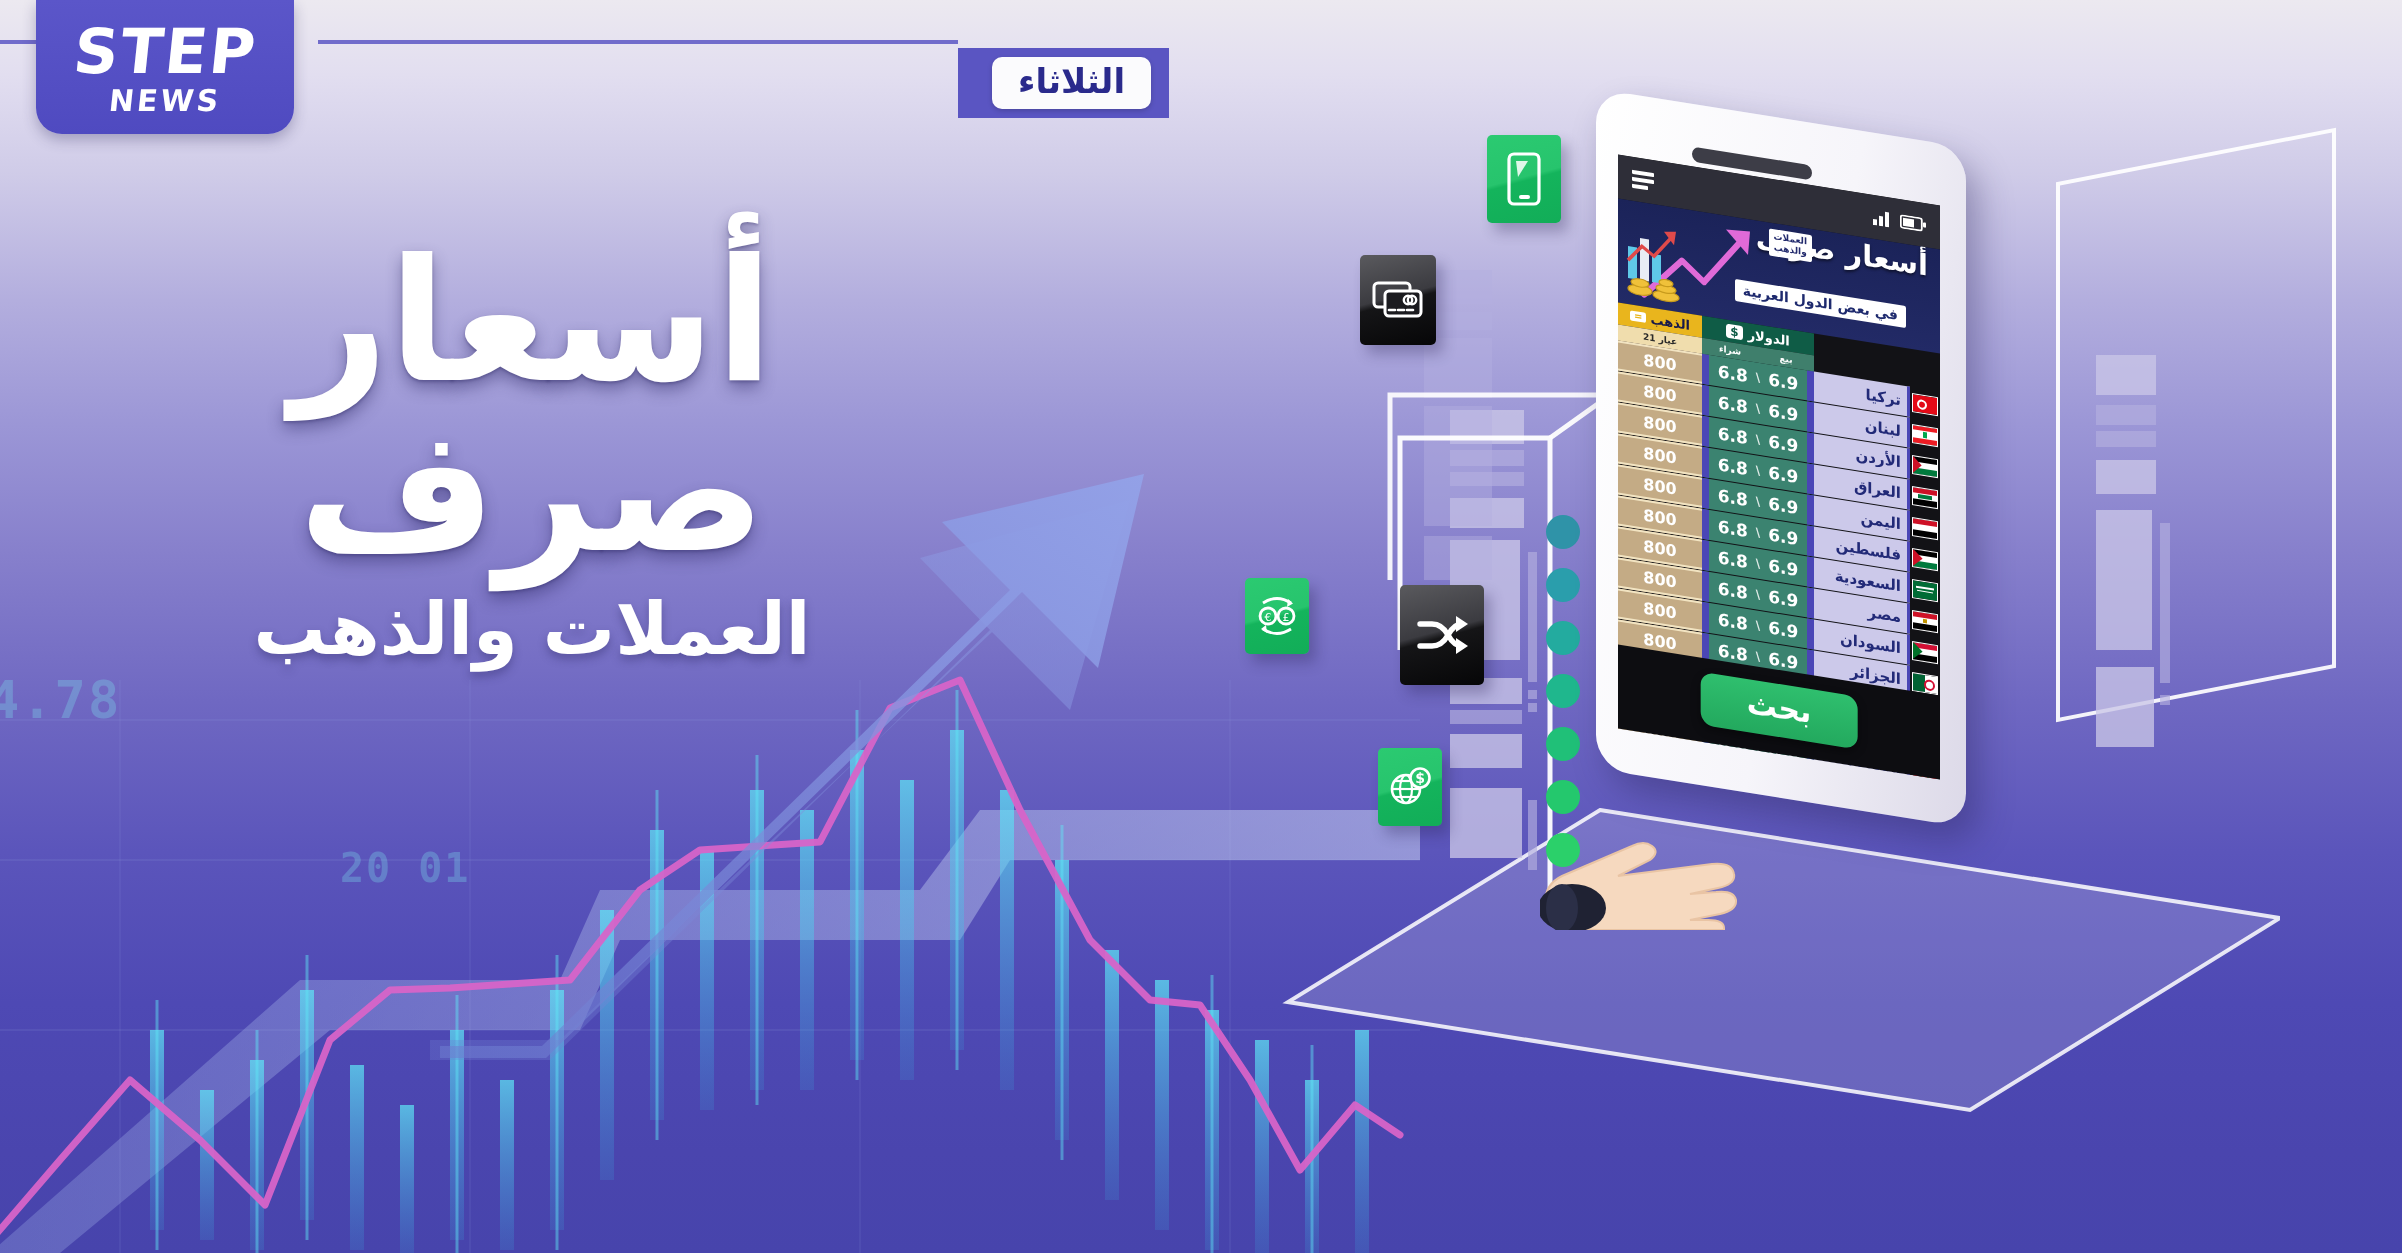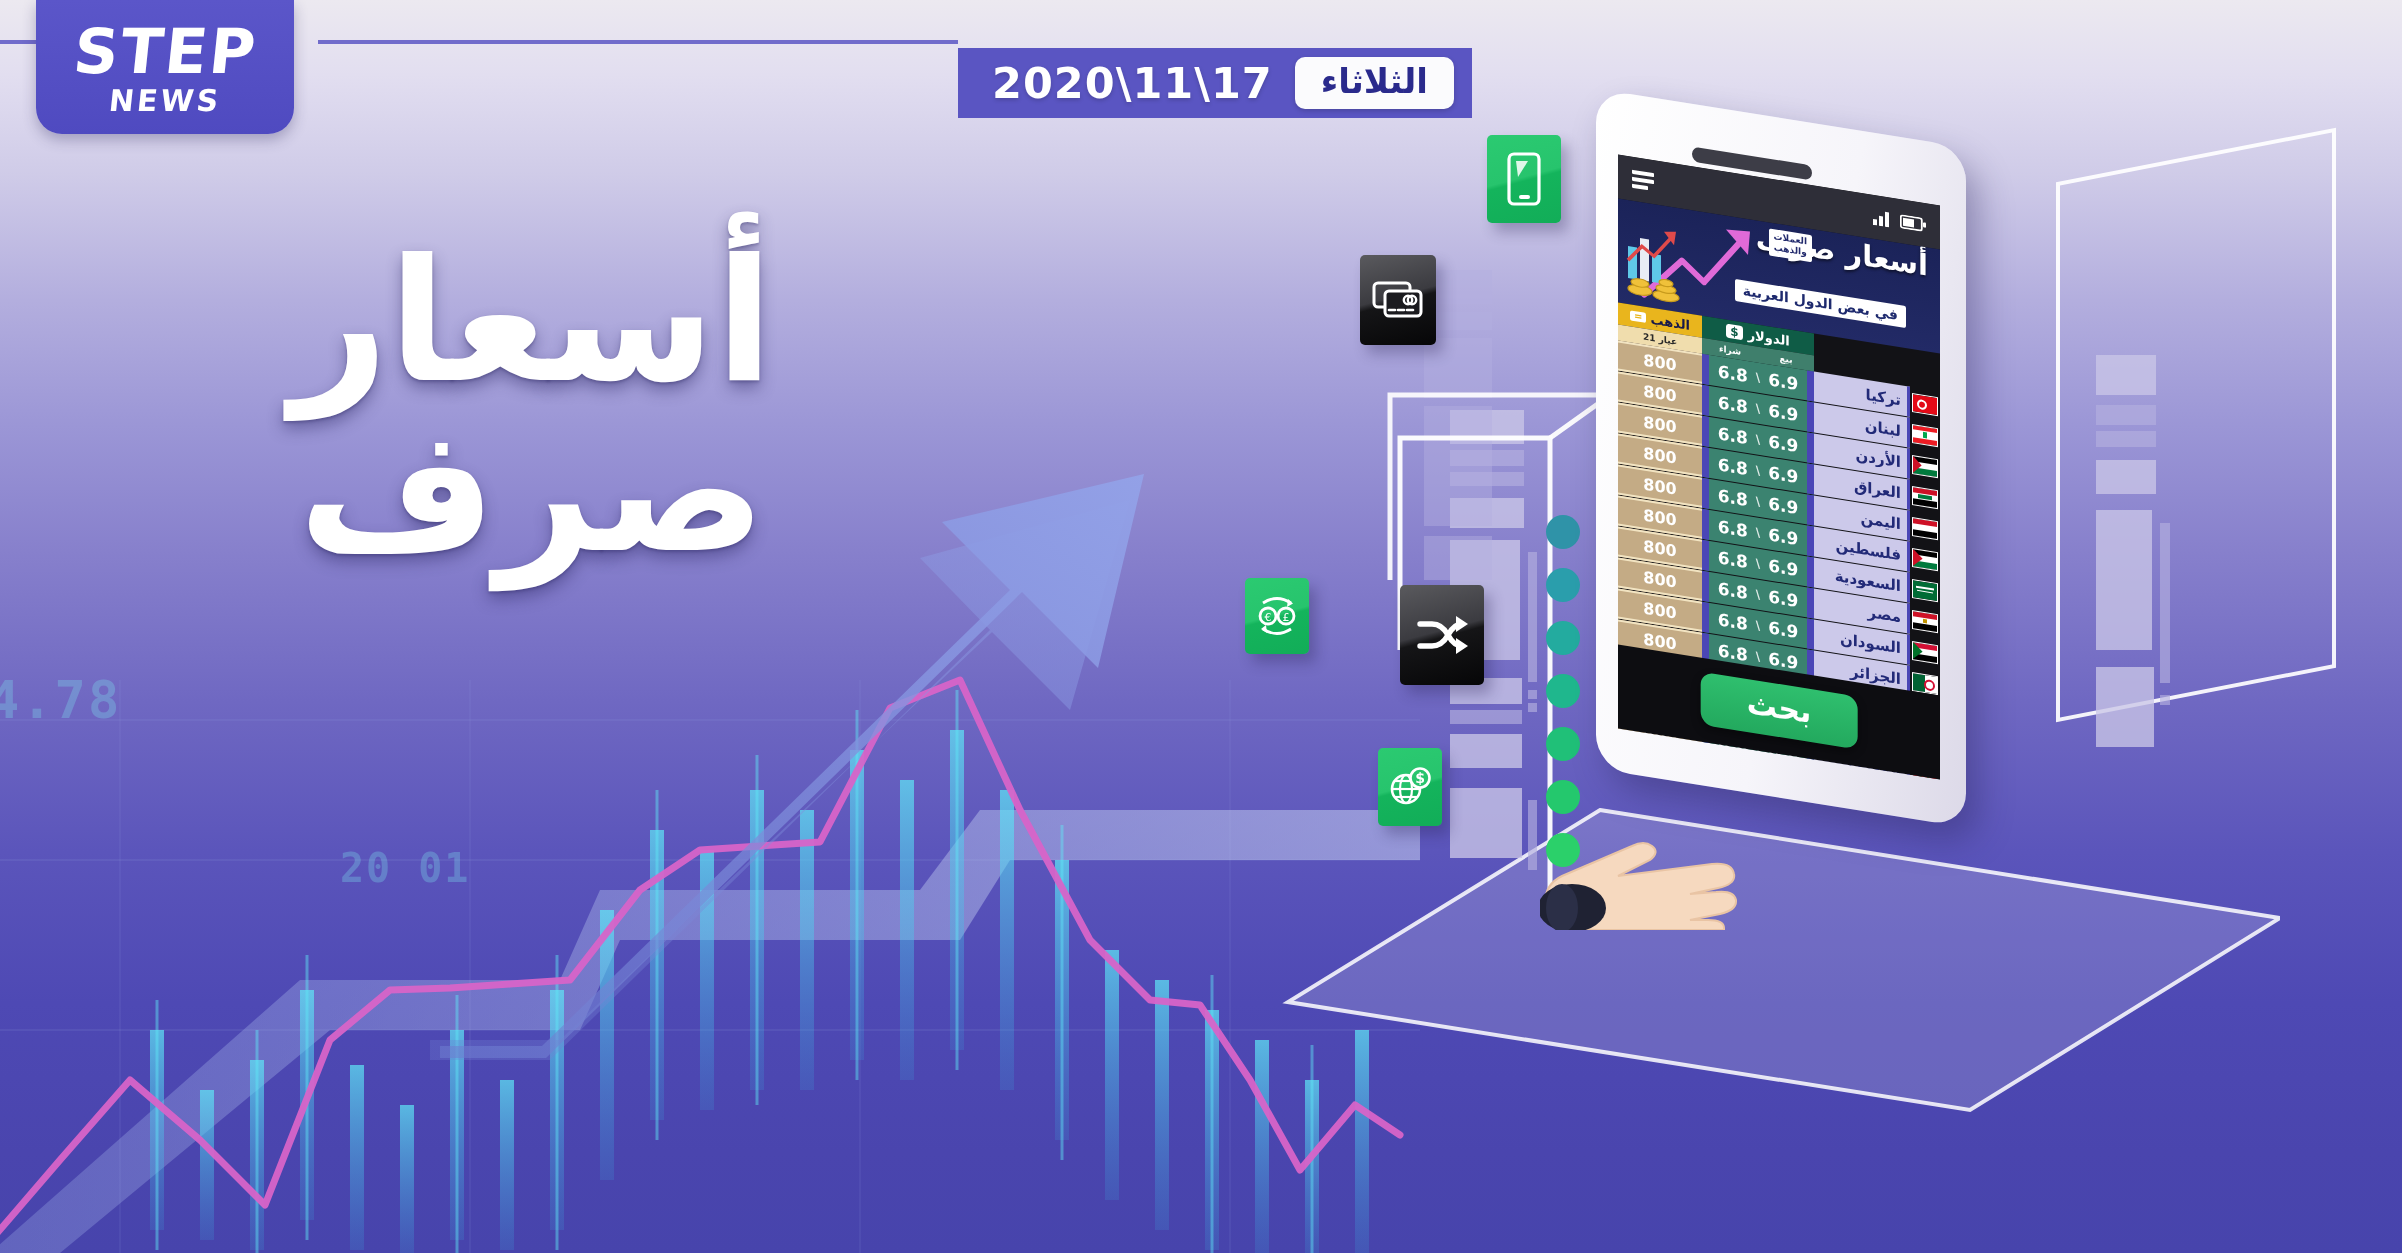--- a/index.html
+++ b/index.html
@@ -231,21 +231,20 @@
   <div class="rule r1"></div>
   <div class="rule r2"></div>
 
   <div id="logo">
     <div class="step">STEP</div>
     <div class="news">NEWS</div>
   </div>
 
   <div id="datebar">
     <div class="day">الثلاثاء</div>
-    <div class="num">2020\11\17</div>
   </div>
 
   <svg id="bgchart" viewBox="0 0 1420 693" preserveAspectRatio="none">
     <defs>
       <linearGradient id="candleg" x1="0" y1="0" x2="0" y2="1">
         <stop offset="0%" stop-color="#5fe8f7" stop-opacity=".70"></stop>
         <stop offset="100%" stop-color="#39a8e0" stop-opacity=".18"></stop>
       </linearGradient>
       <linearGradient id="stepg" x1="0" y1="0" x2="1" y2="0">
         <stop offset="0%" stop-color="#9fb0e8" stop-opacity=".30"></stop>
@@ -333,20 +332,21 @@
       <path d="M -40 620 L 120 620 L 560 190 L 640 270 L 700 60 L 490 118 L 562 192
                L 130 600 L -40 600 Z" opacity=".55"></path>
       <path d="M 0 585 L 90 585 L 560 128 L 628 196 L 686 52 L 534 92 L 598 156
                L 150 585 Z" opacity=".0"></path>
     </g>
     <path d="M 10 618 L 116 618 L 592 152 L 668 228 L 714 34 L 512 82 L 580 150 L 112 606 L 10 606 Z" fill="url(#arrg)"></path>
   </svg>
 
   <div id="headline">
     <div class="h1">أسعار صرف</div>
+    <div class="h2">العملات والذهب</div>
   </div>
 
   <svg id="floor" viewBox="0 0 1000 380">
     <polygon points="320,30 1000,138 690,330 8,222" fill="#ffffff" fill-opacity=".17" stroke="#ffffff" stroke-opacity=".85" stroke-width="4"></polygon>
   </svg>
 
   <div class="wpanel" style="left:2056px; top:155px; width:300px; height:560px;">
     <div class="woutline" style="left:0; top:0; width:280px; height:540px;
          transform:skewY(-11deg); border-width:4px;"></div>
     <div class="wbar" style="left:40px; top:200px; width:60px; height:40px;"></div>

